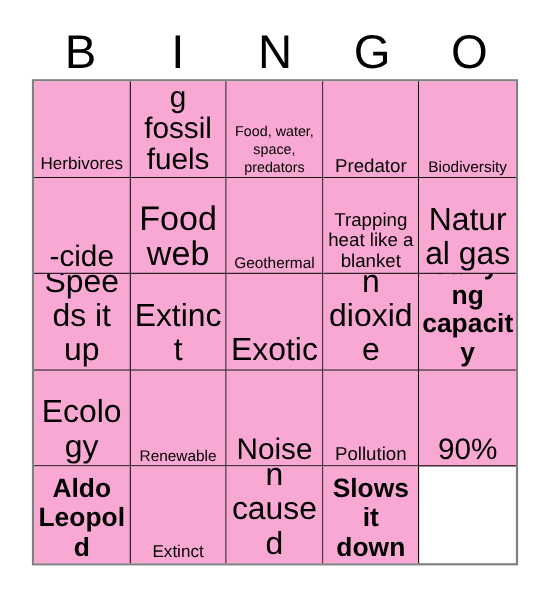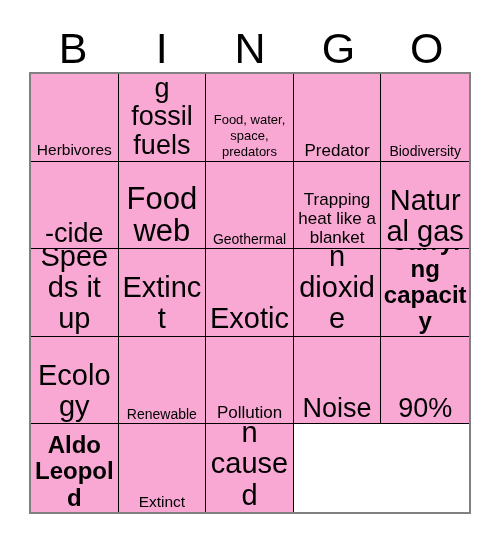--- a/index.html
+++ b/index.html
@@ -151,34 +151,37 @@
 
     <div class="cell fs-l">
         <span class="cell-text">Carrying capacity</span>
       </div>
     <div class="cell fs-xl">
         <span class="cell-text">Ecology</span>
       </div>
     <div class="cell fs-xs">
         <span class="cell-text">Renewable</span>
       </div>
+    <div class="cell fs-xxl">
+        <span class="cell-text">Noise</span>
+      </div>
     <div class="cell fs-m">
         <span class="cell-text">Pollution</span>
-      </div>
-    <div class="cell fs-xxl">
-        <span class="cell-text">Noise</span>
       </div>
 
     <div class="cell fs-xxl">
         <span class="cell-text">90%</span>
       </div>
     <div class="cell fs-l">
         <span class="cell-text">Aldo Leopold</span>
       </div>
     <div class="cell fs-s">
         <span class="cell-text">Extinct</span>
       </div>
     <div class="cell fs-xl">
         <span class="cell-text">Human caused</span>
       </div>
+    <div class="cell fs-l">
+        <span class="cell-text">Slows it down</span>
+      </div>
   </div>
 
 </div>
 
 </body></html>

